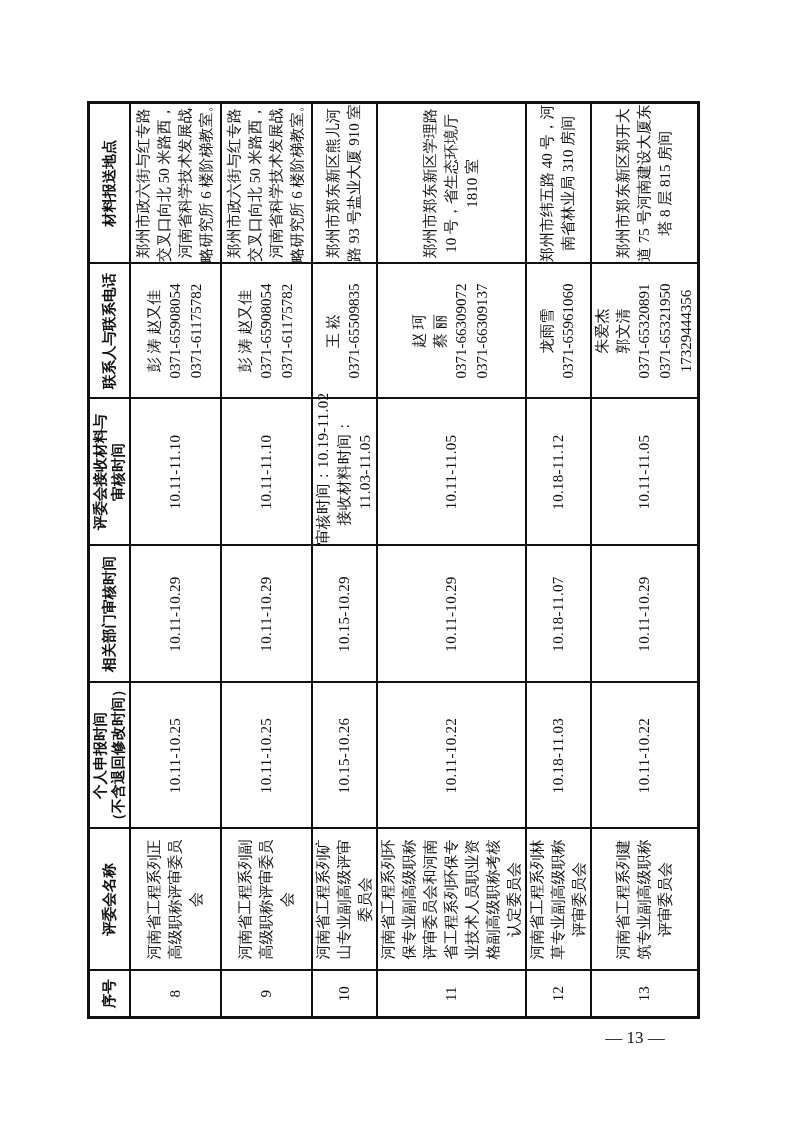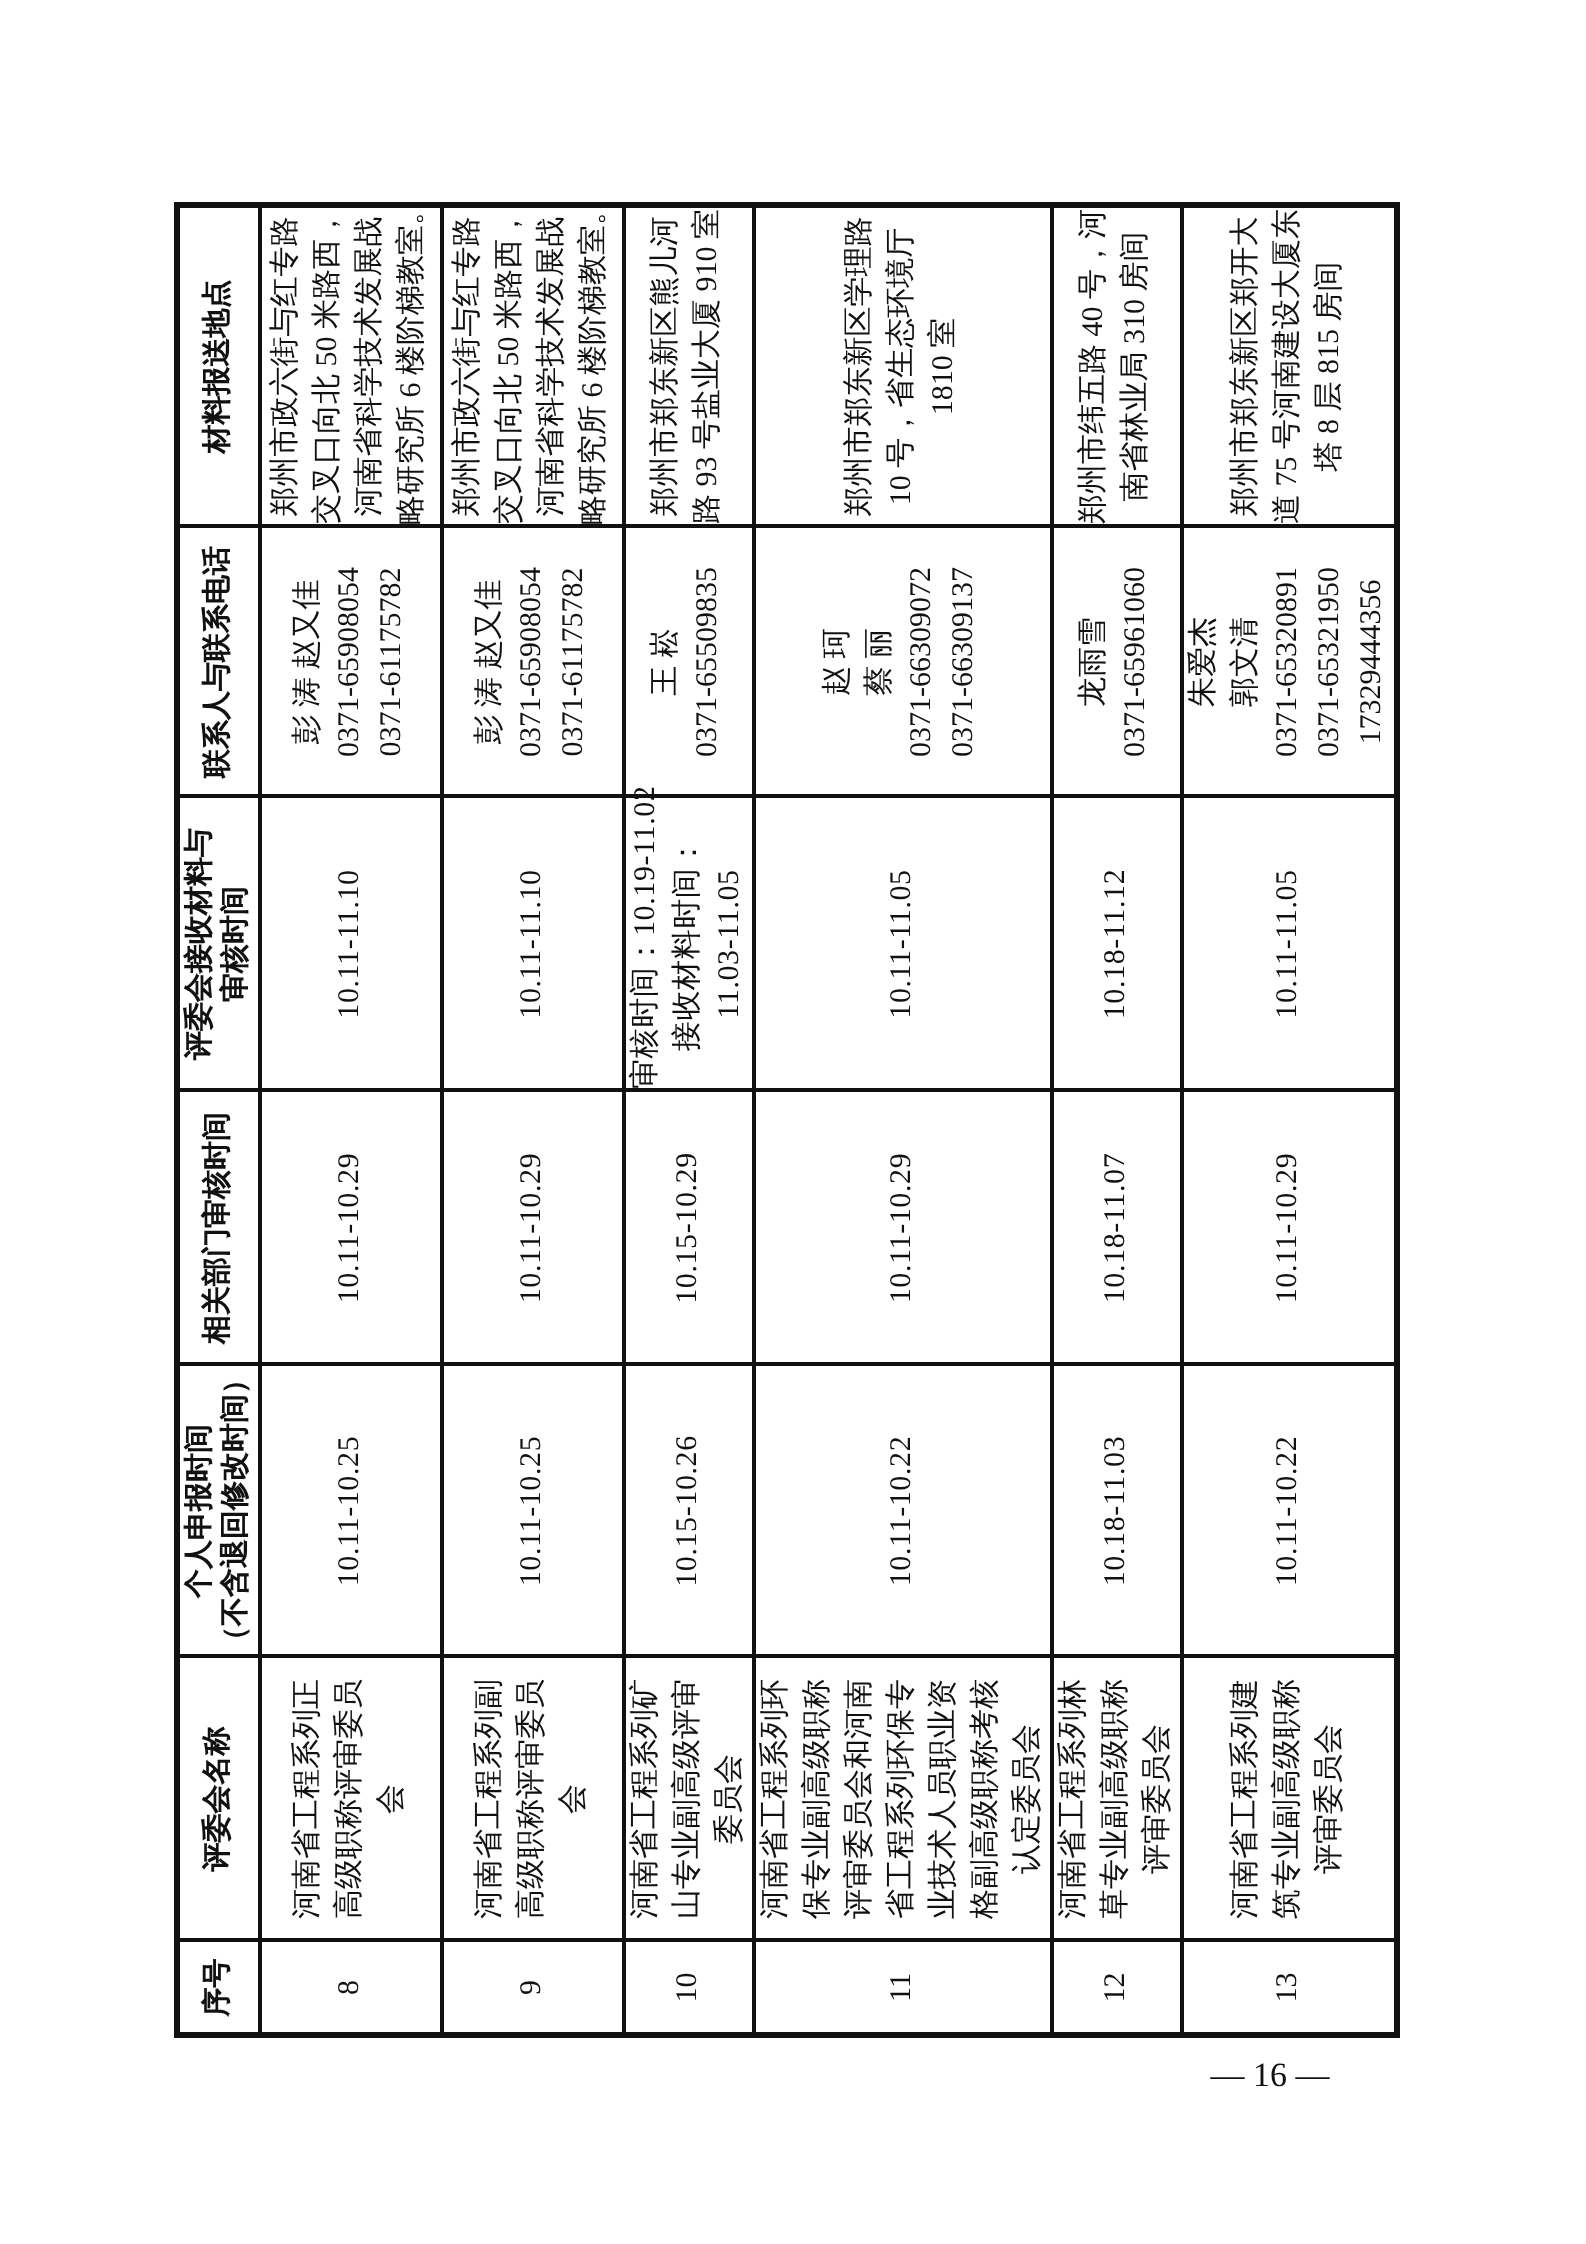--- a/index.html
+++ b/index.html
@@ -207,15 +207,15 @@
 0371-65321950
 17329444356</td>
           <td class="c-loc">郑州市郑东新区郑开大
 道 75 号河南建设大厦东
 塔 8 层 815 房间</td>
         </tr>
       </tbody>
     </table>
   </div>
 
-  <div class="page-number">— 16 —</div>
+  <div class="page-number">— 13 —</div>
 
 </div>
 
 </body></html>

